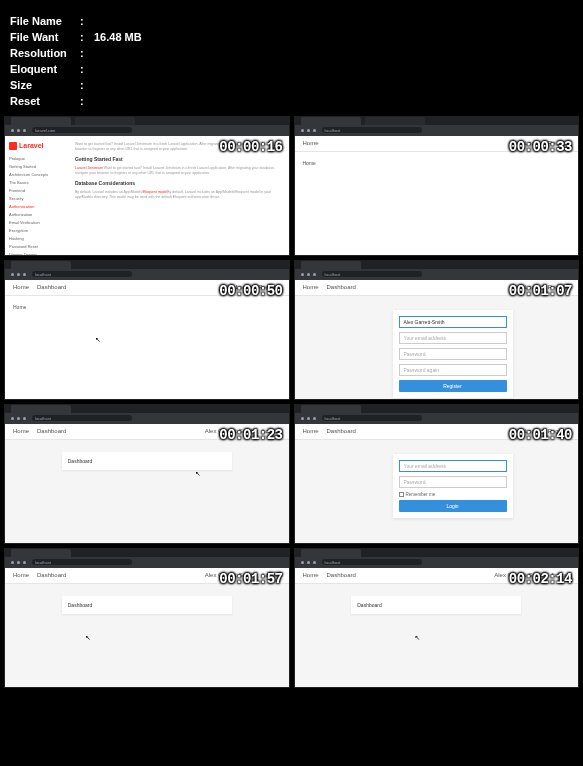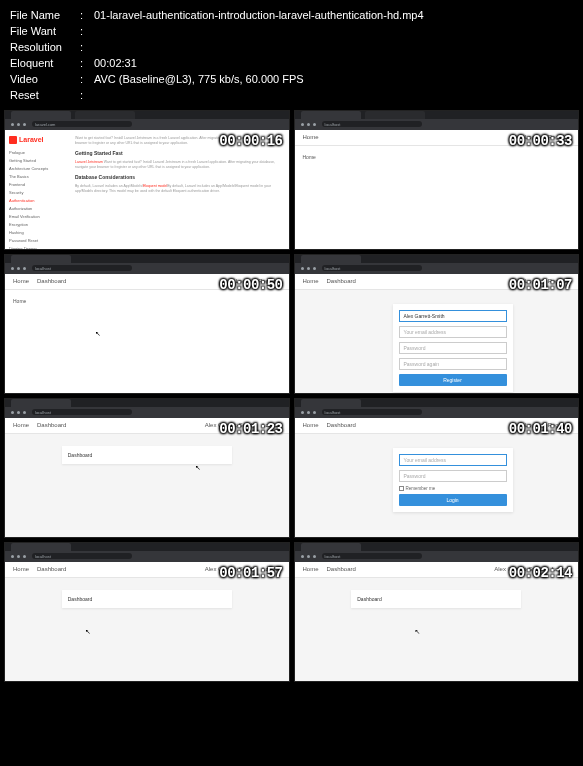--- a/index.html
+++ b/index.html
@@ -1,17 +1,17 @@
 <!DOCTYPE html>
 <html><head>
 <meta charset="utf-8">
 <style>
   * { margin:0; padding:0; box-sizing:border-box; }
   body { background:#000; font-family:Arial,Helvetica,sans-serif; width:583px; }
-  .meta-block { color:#fff; font-size:11px; font-weight:normal; padding:8px 10px 6px 10px; line-height:1.45; font-family:Verdana,Arial,sans-serif; }
+  .meta-block { color:#fff; font-size:11px; font-weight:bold; padding:8px 10px 6px 10px; line-height:1.45; font-family:Verdana,Arial,sans-serif;margin-top:6px; }
   .meta-row { display:flex; }
   .meta-label { width:70px; }
   .meta-colon { width:14px; }
   .meta-value { flex:1; }
   .grid { display:grid; grid-template-columns:1fr 1fr; gap:4px; padding:0 4px 4px 4px; }
   .thumb { position:relative; background:#be185d; height:140px; overflow:hidden; border:1px solid #222; }
   .timestamp { position:absolute; top:22px; right:6px; color:#fff; font-size:14px; font-weight:bold; font-family:"Courier New",monospace; text-shadow:1px 1px 2px #000,-1px -1px 2px #000,1px -1px 2px #000,-1px 1px 2px #000; z-index:50; letter-spacing:-0.5px; }
   .browser-chrome { background:#202124; height:8px; width:100%; position:relative; }
   .browser-tab { position:absolute; top:0; left:6px; width:60px; height:8px; background:#35363a; border-radius:2px 2px 0 0; }
   .browser-tab2 { position:absolute; top:0; left:70px; width:60px; height:8px; background:#2a2b2e; border-radius:2px 2px 0 0; }
@@ -49,39 +49,37 @@
   .dash-card { background:#fff; width:170px; margin:4px auto 0 auto; padding:6px; box-shadow:0 1px 2px rgba(0,0,0,0.08); font-size:5px; color:#333; }
   .cursor { font-size:7px; color:#000; position:absolute; }
 </style>
 </head>
 <body>
 
 <div class="meta-block">
   <div class="meta-row">
     <div class="meta-label">File Name</div>
     <div class="meta-colon">:</div>
-    <div class="meta-value">01-laravel-authentication-introduction-laravel-authentication-hd.mp4</div>
   </div>
   <div class="meta-row">
     <div class="meta-label">File Want</div>
     <div class="meta-colon">:</div>
+    <div class="meta-value">16.48 MB</div>
   </div>
   <div class="meta-row">
     <div class="meta-label">Resolution</div>
     <div class="meta-colon">:</div>
   </div>
   <div class="meta-row">
     <div class="meta-label">Eloquent</div>
     <div class="meta-colon">:</div>
-    <div class="meta-value">00:02:31</div>
-  </div>
-  <div class="meta-row">
-    <div class="meta-label">Video</div>
-    <div class="meta-colon">:</div>
-    <div class="meta-value">AVC (Baseline@L3), 775 kb/s, 60.000 FPS</div>
+  </div>
+  <div class="meta-row">
+    <div class="meta-label">Size</div>
+    <div class="meta-colon">:</div>
   </div>
   <div class="meta-row">
     <div class="meta-label">Reset</div>
     <div class="meta-colon">:</div>
   </div>
 </div>
 
 <div class="grid">
 
   <div class="thumb">

